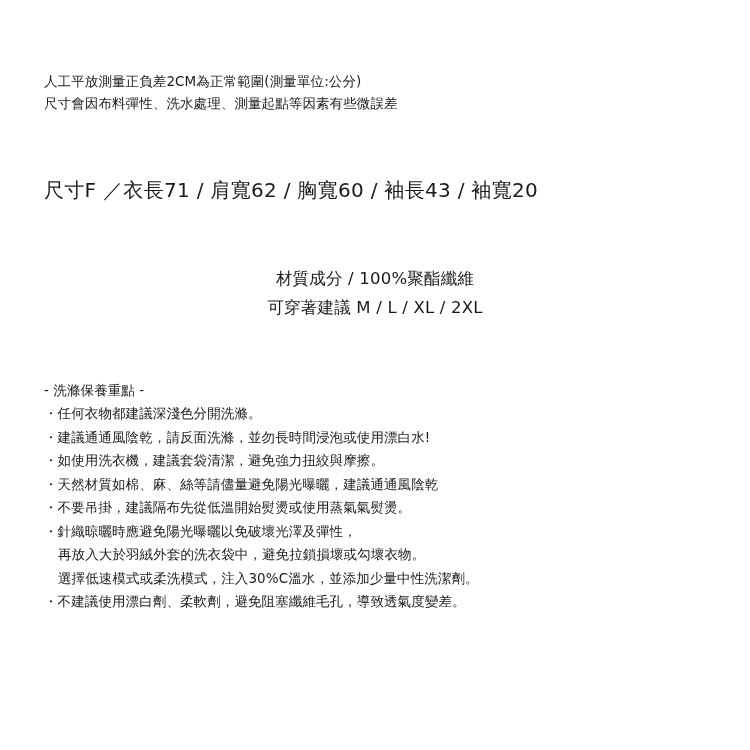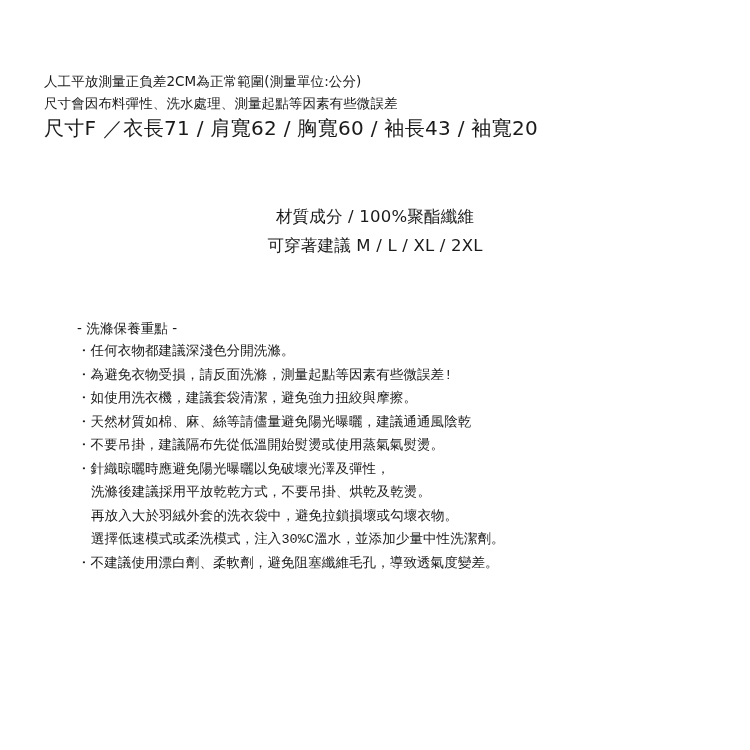--- a/index.html
+++ b/index.html
@@ -27,20 +27,21 @@
     margin-top: 10px;
   }
   .measure-note .line {
     font-size: 13.5px;
     line-height: 22px;
     letter-spacing: 0.1px;
     white-space: nowrap;
   }
 
   .size-block {
+    margin-top: 62px;
   }
   .size-line {
     font-size: 20px;
     line-height: 28px;
     letter-spacing: 0.3px;
     white-space: nowrap;
   }
 
   .material-block {
     margin-top: 60px;
@@ -48,33 +49,31 @@
   }
   .material-block .line {
     font-size: 16.5px;
     line-height: 29px;
     letter-spacing: 0.2px;
     white-space: nowrap;
   }
 
   .care-block {
     margin-top: 56px;
-    margin-left: 33px;
   }
   .care-title {
     font-size: 13.5px;
     line-height: 24px;
     letter-spacing: 0.1px;
   }
   .care-item {
     font-size: 13.5px;
     line-height: 23.5px;
     letter-spacing: 0.1px;
     white-space: nowrap;
-    font-family: Liberation Mono, monospace;
   }
   .care-item.indent {
     padding-left: 14px;
   }
 </style>
 </head>
 <body>
 
 <div class="page">
 
@@ -88,24 +87,23 @@
   </section>
 
   <section class="material-block">
     <div class="line">材質成分 / 100%聚酯纖維</div>
     <div class="line">可穿著建議 M / L / XL / 2XL</div>
   </section>
 
   <section class="care-block">
     <div class="care-title">- 洗滌保養重點 -</div>
     <div class="care-item">・任何衣物都建議深淺色分開洗滌。</div>
-    <div class="care-item">・為避免衣物受損，請反面洗滌，測量起點等因素有些微誤差!</div>
+    <div class="care-item">・建議通通風陰乾，請反面洗滌，並勿長時間浸泡或使用漂白水!</div>
     <div class="care-item">・如使用洗衣機，建議套袋清潔，避免強力扭絞與摩擦。</div>
     <div class="care-item">・天然材質如棉、麻、絲等請儘量避免陽光曝曬，建議通通風陰乾</div>
     <div class="care-item">・不要吊掛，建議隔布先從低溫開始熨燙或使用蒸氣氣熨燙。</div>
     <div class="care-item">・針織晾曬時應避免陽光曝曬以免破壞光澤及彈性，</div>
-    <div class="care-item indent">洗滌後建議採用平放乾乾方式，不要吊掛、烘乾及乾燙。</div>
     <div class="care-item indent">再放入大於羽絨外套的洗衣袋中，避免拉鎖損壞或勾壞衣物。</div>
     <div class="care-item indent">選擇低速模式或柔洗模式，注入30%C溫水，並添加少量中性洗潔劑。</div>
     <div class="care-item">・不建議使用漂白劑、柔軟劑，避免阻塞纖維毛孔，導致透氣度變差。</div>
   </section>
 
 </div>
 
 </body></html>

